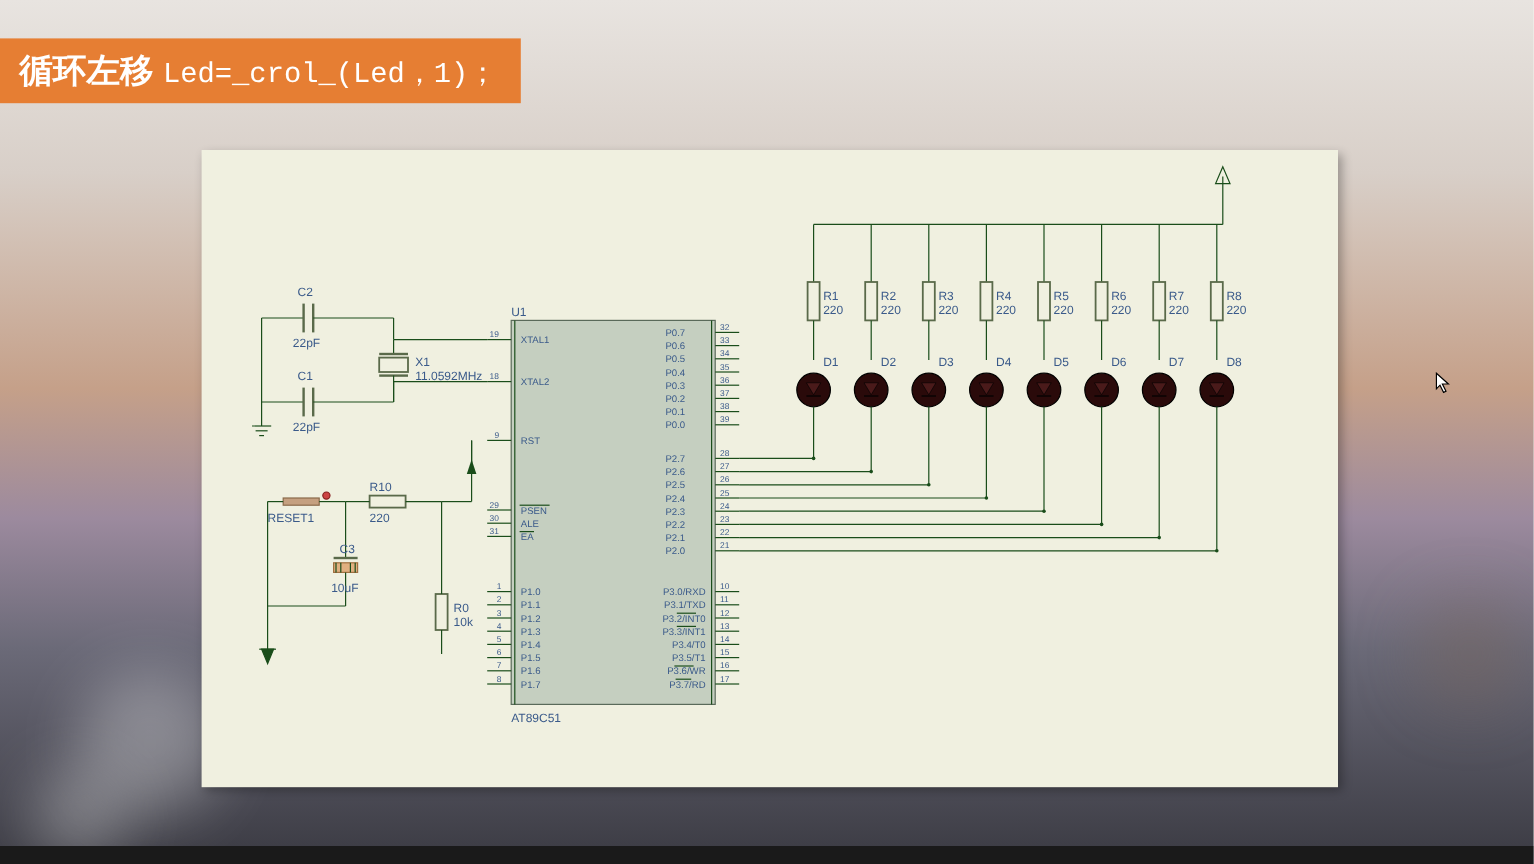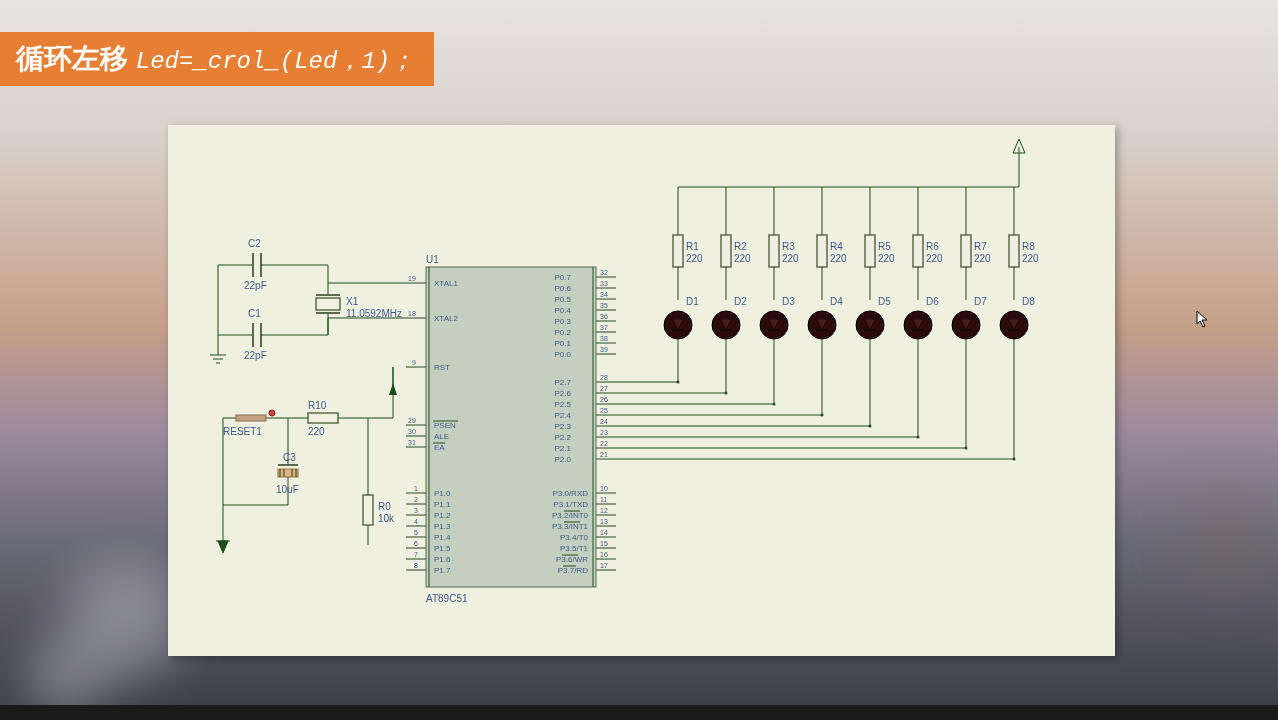--- a/index.html
+++ b/index.html
@@ -14,21 +14,21 @@
 .b2 { width: 80px; height: 80px; left: 25px; top: 640px; }
 .b3 { width: 90px; height: 90px; left: 1180px; top: 500px; background: rgba(120,100,90,0.4); }
 .bottom-bar { position: absolute; bottom: 0; left: 0; right: 0; height: 15px; background: #1a1a1a; }
 
 .title-banner {
   position: absolute; top: 32px; left: 0;
   background: #e67e33; color: #fff;
   padding: 8px 20px 8px 16px;
   font-size: 28px; font-weight: bold;
 }
-.title-banner .code { font-family: "Courier New", monospace; font-weight: normal; font-size: 24px; font-style: italic; }
+.title-banner .code { font-family: "Courier New", monospace; font-weight: normal; font-size: 24px; }
 
 .schematic {
   position: absolute; top: 125px; left: 168px;
   width: 947px; height: 531px;
   background: #f0f0e0;
   box-shadow: 3px 3px 8px rgba(0,0,0,0.3);
 }
 .schematic svg { width: 100%; height: 100%; }
 .wire { stroke: #1a4d1a; stroke-width: 1; fill: none; }
 .chip-body { fill: #c5cfc0; stroke: #5a6a5a; stroke-width: 1; }

